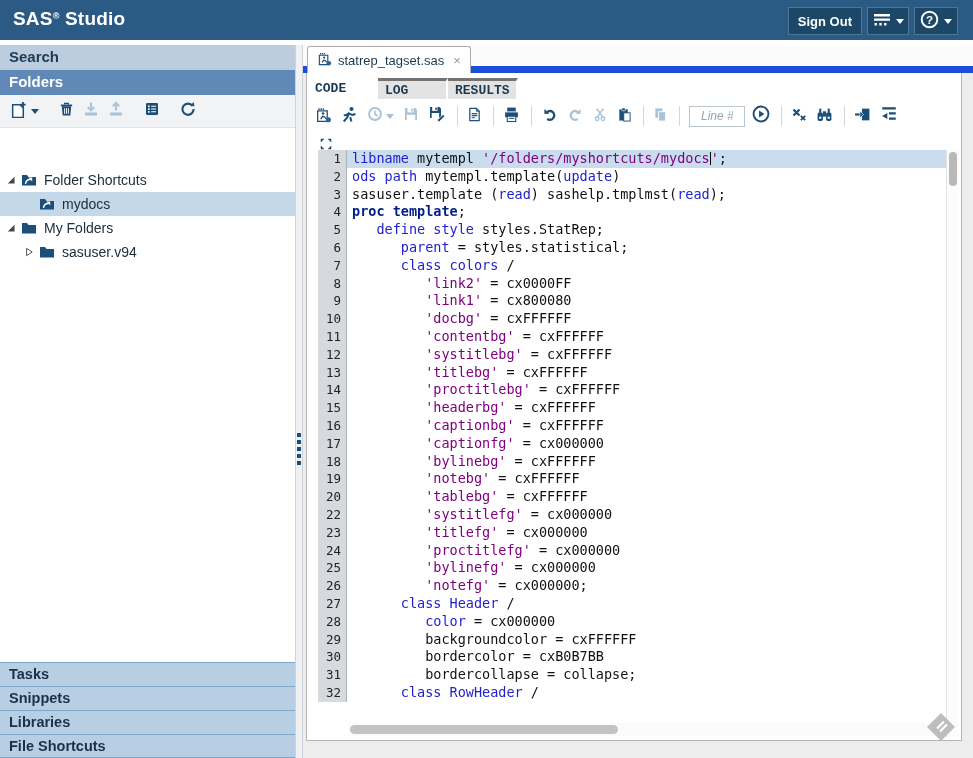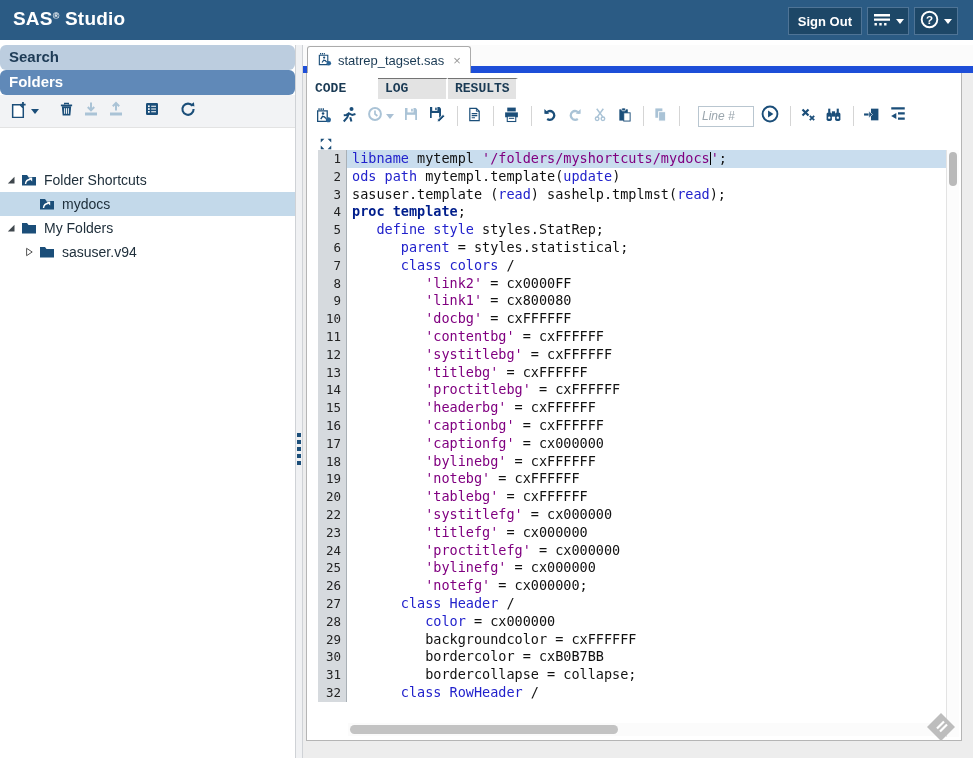--- a/index.html
+++ b/index.html
@@ -12,21 +12,21 @@
   .brand sup { font-size:9px; vertical-align:6px; }
   .hdr-btn { position:absolute; top:7px; height:28px; background:#1d4767; border:1px solid #4f7496;
              color:#fff; font-weight:bold; font-size:13px; display:flex; align-items:center;
              justify-content:center; gap:5px; padding:6px 9px; cursor:default; }
   .caret { width:0; height:0; border-left:4px solid transparent; border-right:4px solid transparent; border-top:5px solid #fff; }
   .caret.dk { border-top-color:#1b4e79; }
   .caret.gy { border-top-color:#a9c0d4; }
 
   
   #sidebar { position:absolute; left:0; top:45px; width:295px; height:713px; background:#fff; }
-  .side-header { height:25px; padding:3px 0 0 9px; font-weight:bold; font-size:15px; color:#1c3click;border-radius:6px; }
+  .side-header { height:25px; padding:3px 0 0 9px; font-weight:bold; font-size:15px; color:#1c3click; }
   .side-header.search { background:#bccddf; color:#1e3click; color:#1d3a55; }
   .side-header.folders { background:#6089b8; color:#fff; }
   .side-toolbar { height:33px; background:#f2f3f5; display:flex; align-items:center; padding-left:10px; border-bottom:1px solid #e3e3e3; }
   .sbtn { display:flex; align-items:center; justify-content:center; margin-right:9px; height:24px; }
   .gap { width:11px; }
   #folder-tree { padding-top:2px;margin-top:38px; }
   .tree-row { height:24px; display:flex; align-items:center; font-size:14px; color:#20303c; cursor:default; }
   .tree-row.selected { background:#c3d9ea; }
   .expander { width:15px; display:flex; align-items:center; }
   .tree-icon { width:17px; margin-right:6px; display:flex; align-items:center; }
@@ -45,28 +45,28 @@
   #main { position:absolute; left:303px; top:45px; width:670px; height:713px; background:#ededed; }
   .tabrow { position:absolute; left:0; top:0; width:670px; height:28px; background:#fbfbfb; border-bottom:7px solid #1d4ed8; }
   .doc-tab { position:absolute; left:4px; top:1px; height:27px; background:#fff; border:1px solid #ababab; border-bottom:none;
              border-radius:3px 3px 0 0; display:flex; align-items:center; padding:0 9px; gap:6px; z-index:2; }
   .doc-tab .title { font-size:13px; color:#1a3a54; }
   .doc-tab .close { color:#9a9a9a; font-size:13px; margin-left:3px; cursor:default; }
   .doc-panel { position:absolute; left:3px; top:28px; width:656px; height:668px; background:#fff;
                border:1px solid #b5b5b5; border-top:none; }
   .subtabs { position:absolute; left:1px; top:5px; height:21px; display:flex;font-family:Liberation Mono, monospace; }
   .subtab { width:70px; height:21px; line-height:20px; padding-left:7px; font-size:13px; font-weight:bold;
-            color:#1a3a54; background:#e3e3e3; border-right:2px solid #fff; border-top:1px solid #737373; cursor:default; }
+            color:#1a3a54; background:#e3e3e3; border-right:2px solid #fff; border-top:3px solid #737373; cursor:default; }
   .subtab.active { background:#fff; border-top:1px solid #fff; }
 
   .edit-toolbar { position:absolute; left:8px; top:29px; height:28px; display:flex; align-items:center; }
   .tbtn { height:24px; display:flex; align-items:center; justify-content:center; margin-right:9px; }
   .tsep { width:1px; height:20px; background:#d5d5d5; margin:0 9px 0 2px; }
-  .line-input { width:56px; height:21px; border:1px solid #b9c6d0; font-size:12px; padding:0 3px; margin-right:7px;
-                font-family:"Liberation Sans",sans-serif; color:#333;margin-left:9px; }
+  .line-input { width:56px; height:21px; border:1px solid #b9c6d0; font-size:12px; padding:0 11px; margin-right:7px;
+                font-family:"Liberation Sans",sans-serif; color:#333; }
   .line-input::placeholder { color:#9aa5ad; font-style:italic; }
   .expand-btn { position:absolute; left:12px; top:61px; }
 
   
   .editor { position:absolute; left:11px; top:77px; width:628px; }
   .code-row { display:flex; height:17.8px; line-height:17.8px; font-family:"DejaVu Sans Mono","Liberation Mono",monospace; font-size:13.5px; }
   .gutter { width:29px; background:#d6dade; border-right:1px solid #a9b0b6; color:#222;
             text-align:right; padding-right:5px; font-size:12.5px; }
   .code-text { flex:1; padding-left:5px; white-space:pre; color:#111; }
   .code-row.sel .code-text { background:#c9ddee; }
@@ -210,20 +210,26 @@
           </span>
           <span class="tree-icon">
             <svg viewBox="0 0 16 16" width="16" height="16">
               <path d="M1 13.5V3h5l1.5 2H15v8.5z" fill="#1b4e79"></path>
             </svg>
           </span>
           <span>sasuser.v94</span>
         </div>
       </div>
 
+    <div class="accordion">
+        <div class="accordion-item">Tasks</div>
+        <div class="accordion-item">Snippets</div>
+        <div class="accordion-item">Libraries</div>
+        <div class="accordion-item">File Shortcuts</div>
+      </div>
   </div>
 
   <div id="splitter">
     <div class="dots">
         <div></div>
         <div></div>
         <div></div>
         <div></div>
         <div></div>
       </div>

